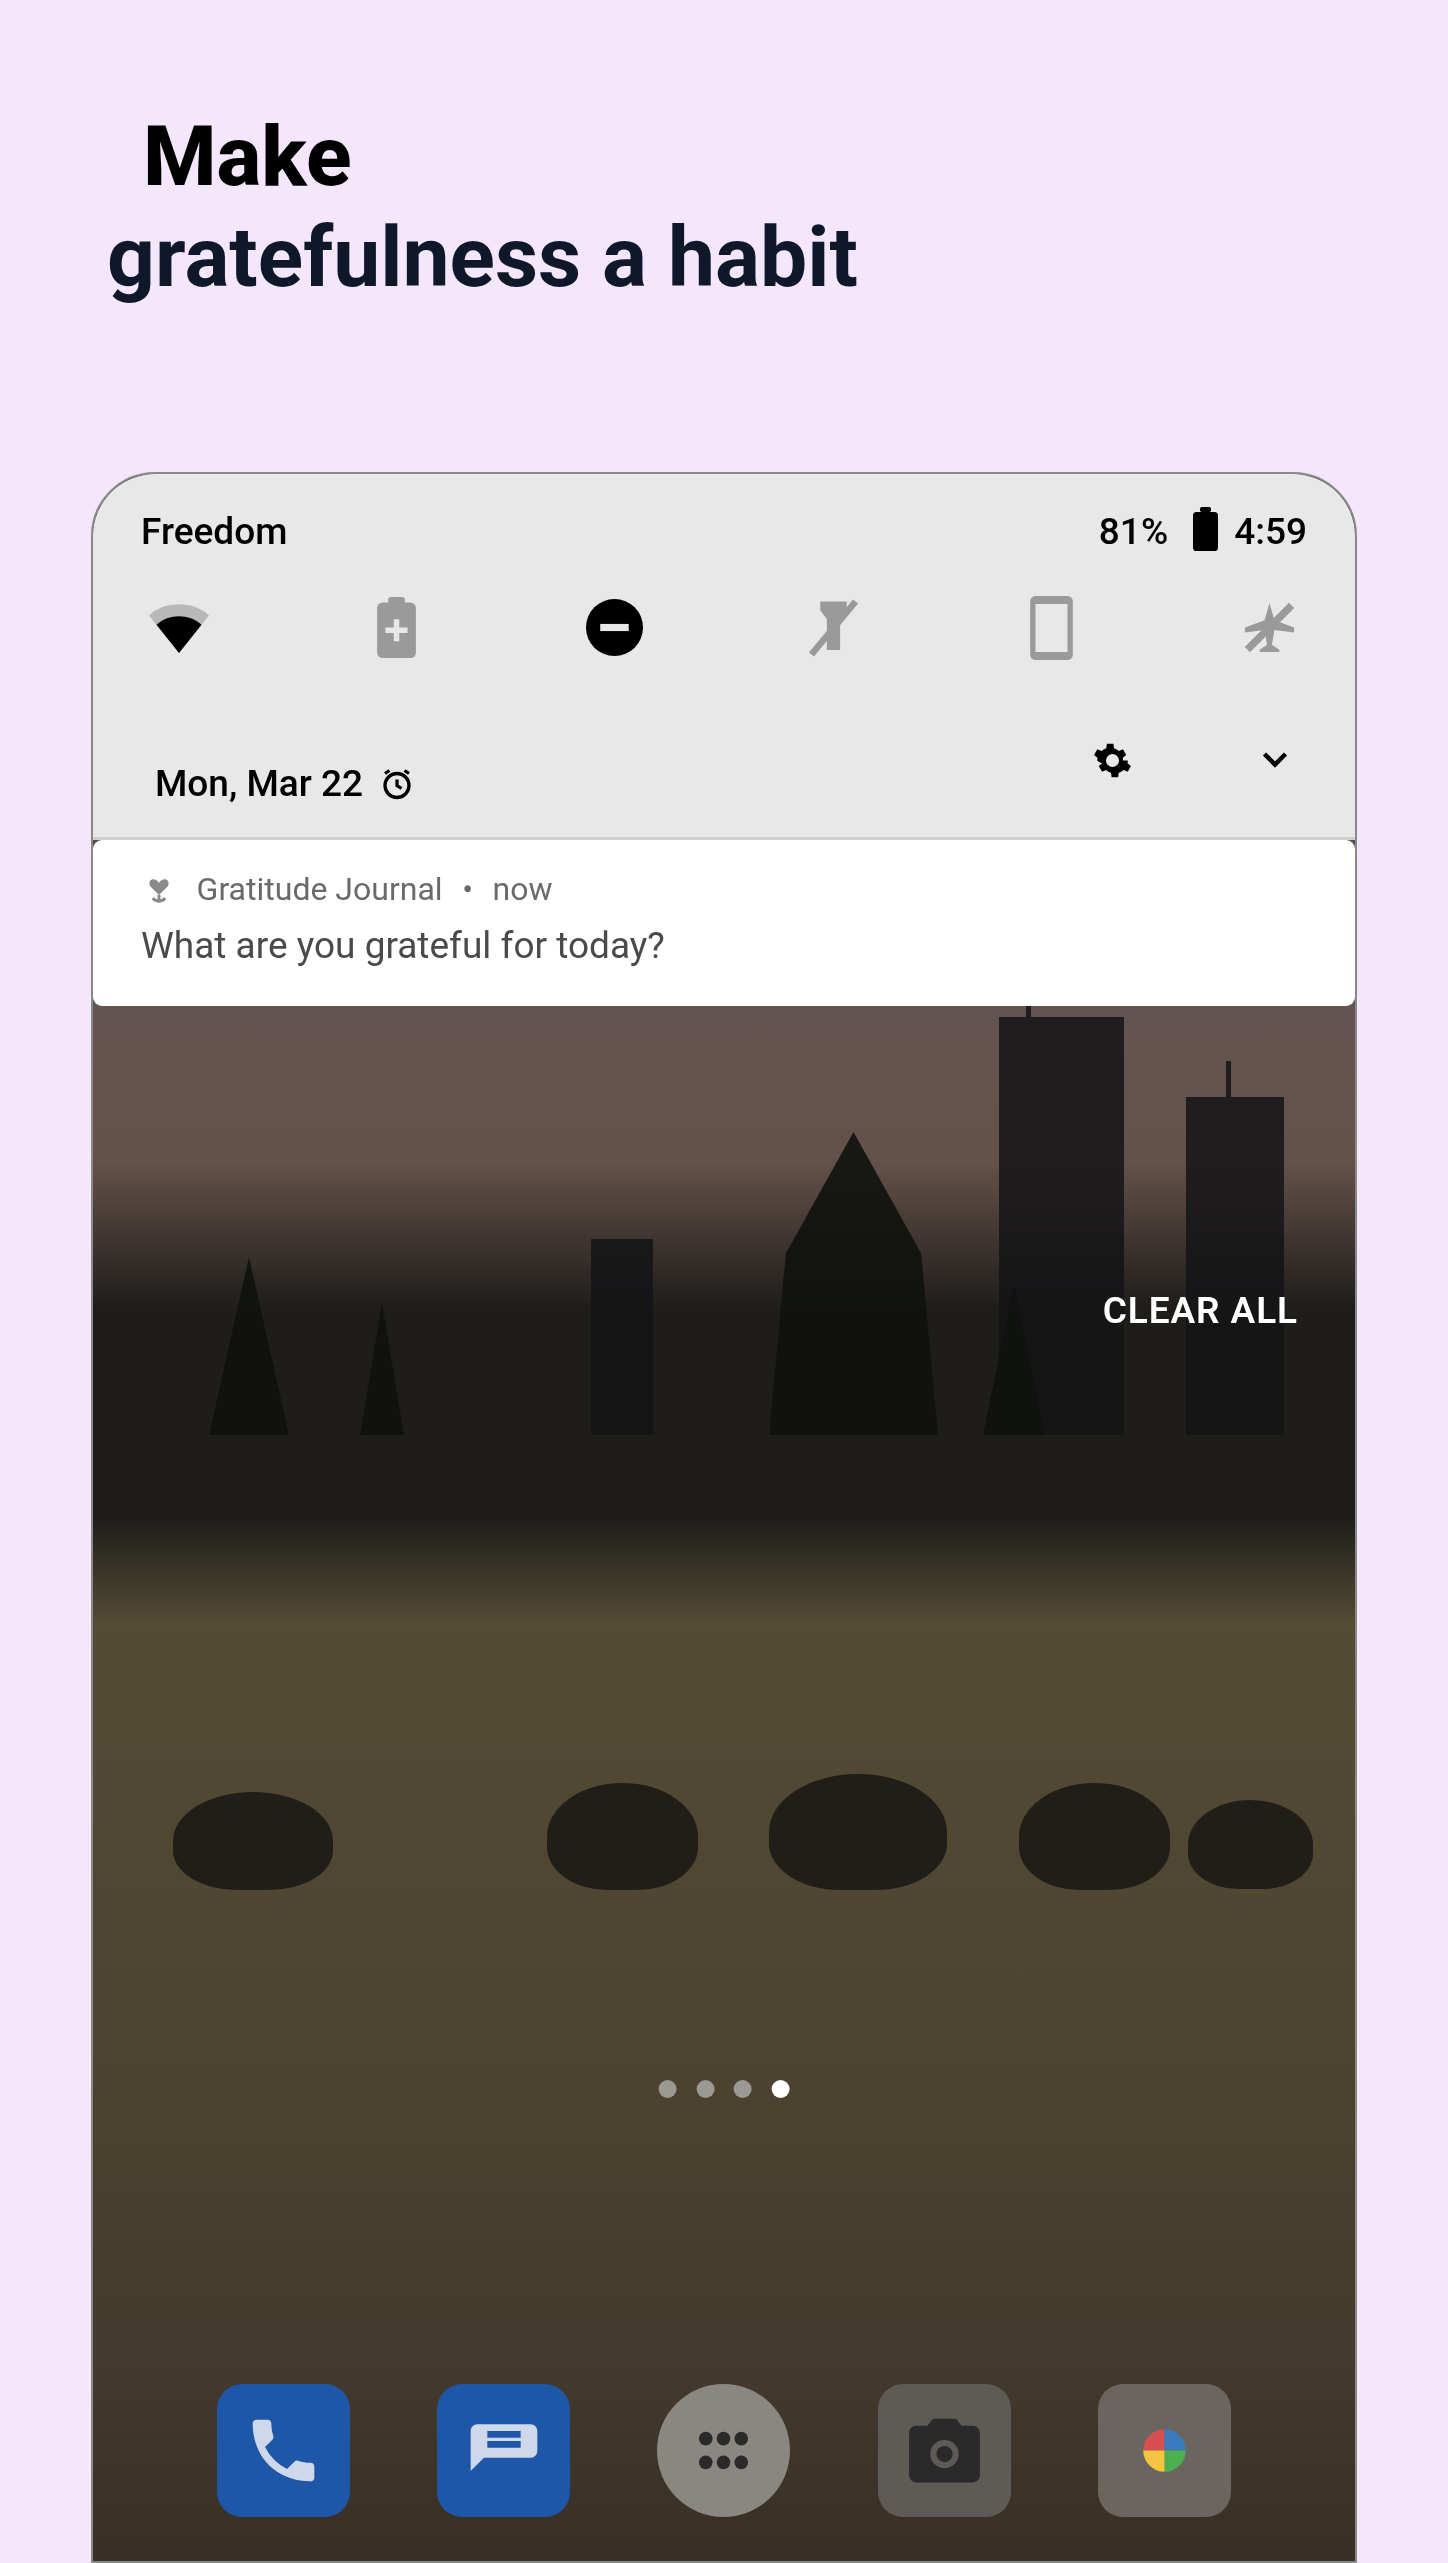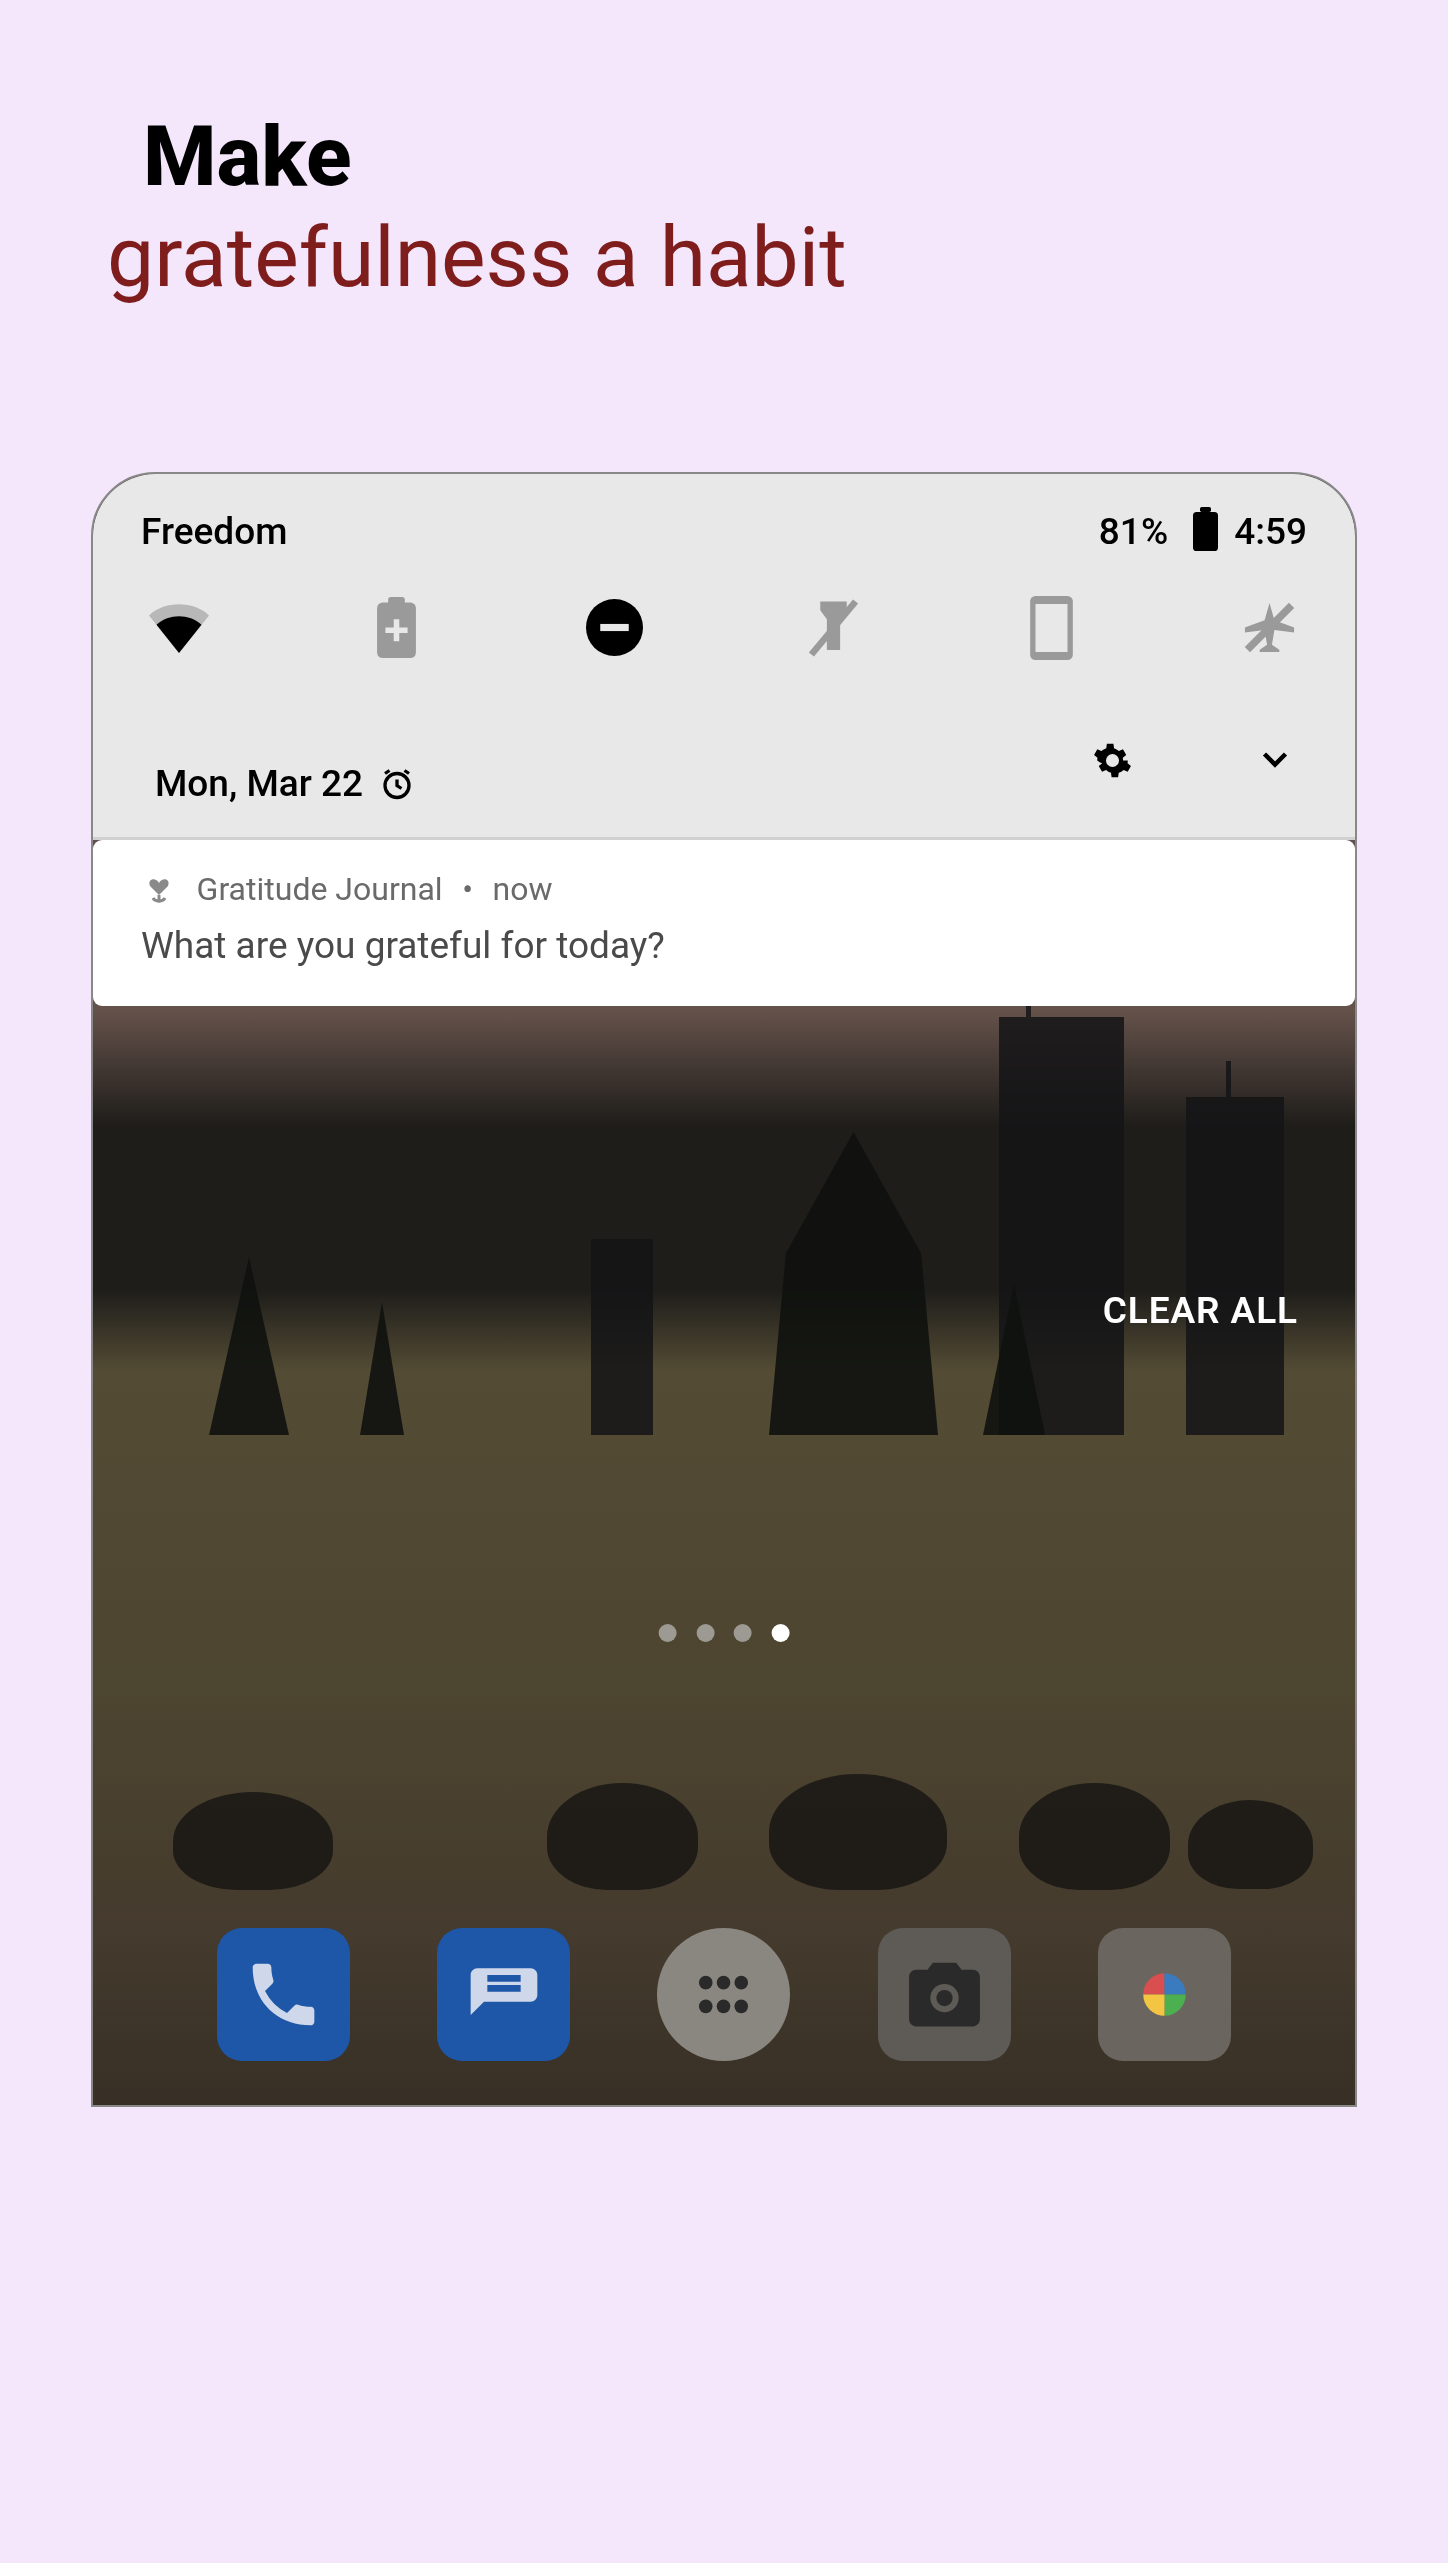--- a/index.html
+++ b/index.html
@@ -15,32 +15,32 @@
 }
 .promo-bold {
   font-size: 84px;
   font-weight: 800;
   color: #000;
   line-height: 1.2;
   margin-left: 36px;
 }
 .promo-light {
   font-size: 84px;
-  font-weight: 400;
-  color: #7f1d1d;
+  font-weight: 700;
+  color: #0f172a;
   line-height: 1.2;
 }
 .phone-wrap {
   position: absolute;
   left: 91px;
   top: 472px;
 }
 .phone {
   width: 1266px;
-  height: 1635px;
+  height: 2091px;
   border: 2.7px solid #888;
   border-top-left-radius: 64px;
   border-top-right-radius: 64px;
   overflow: hidden;
   background: #2b2520;
   position: relative;
 }
 
 .shade {
   background: #e8e8e8;

